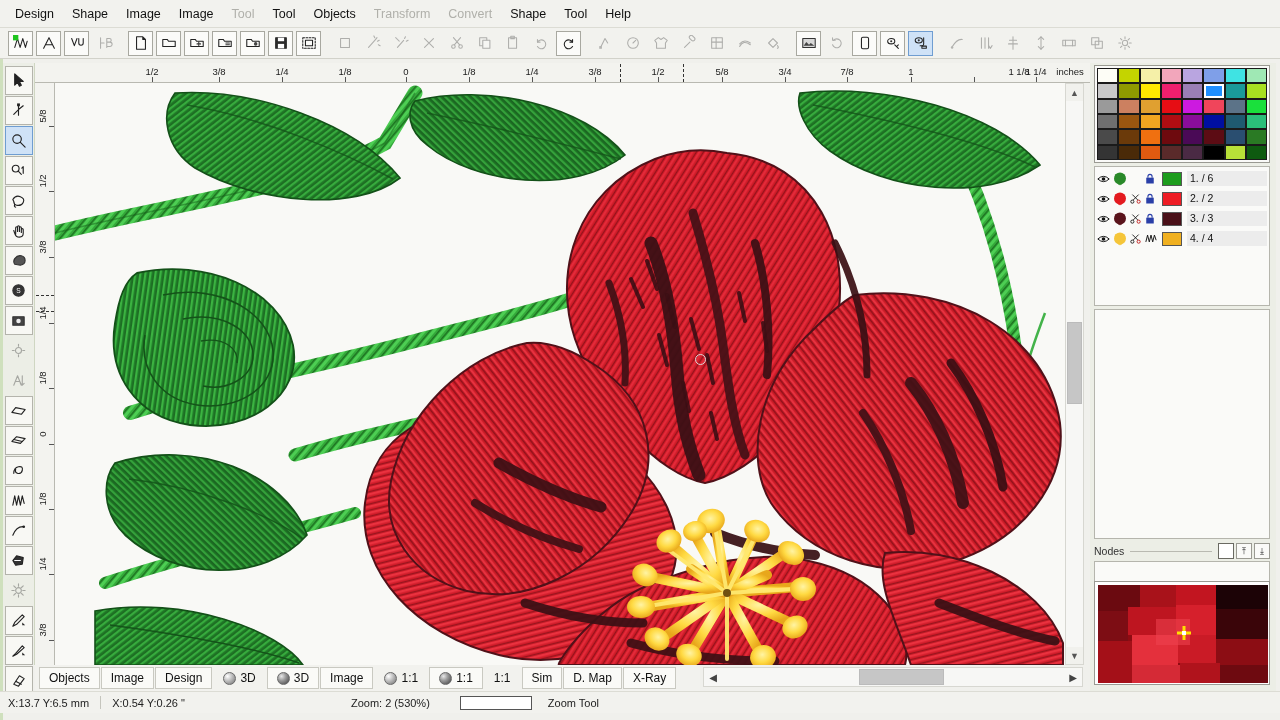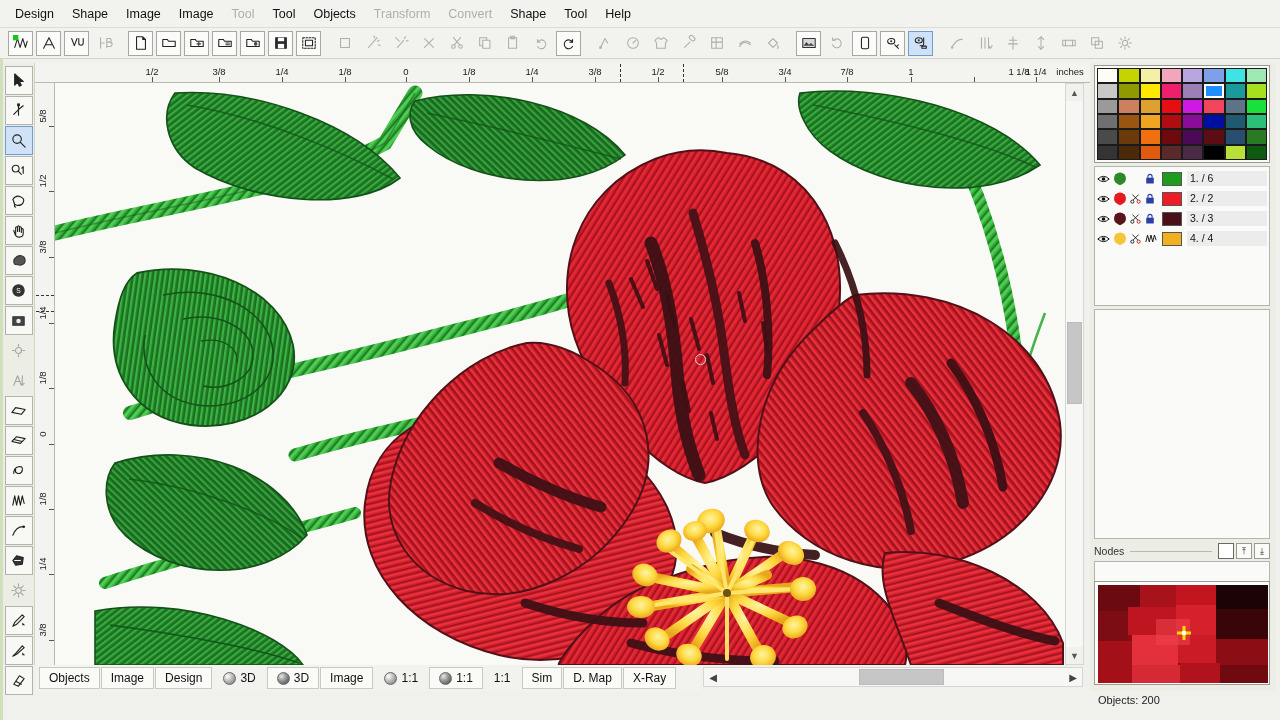--- a/index.html
+++ b/index.html
@@ -1208,14 +1208,23 @@
       </div>
       <svg id="loupe-cross" viewBox="0 0 14 14">
         <rect x="5.5" y="0" width="3" height="14" fill="#ffe000"></rect>
         <rect x="0" y="5.5" width="14" height="3" fill="#ffe000"></rect>
         <rect x="5" y="5" width="4" height="4" fill="#fff"></rect>
       </svg>
     </div>
     <div id="objcount">Objects: 200</div>
   </div>
 
+  <div id="statusbar">
+    <span class="sb-cell">X:13.7  Y:6.5 mm</span>
+    <span class="sb-div"></span>
+    <span class="sb-cell">X:0.54  Y:0.26 "</span>
+    <span style="width:150px;"></span>
+    <span class="sb-cell">Zoom: 2 (530%)</span>
+    <span id="sb-colorbox" style="background: rgb(255, 255, 255);"></span>
+    <span class="sb-cell">Zoom Tool</span>
+  </div>
 
 </div>
 
 </body></html>

